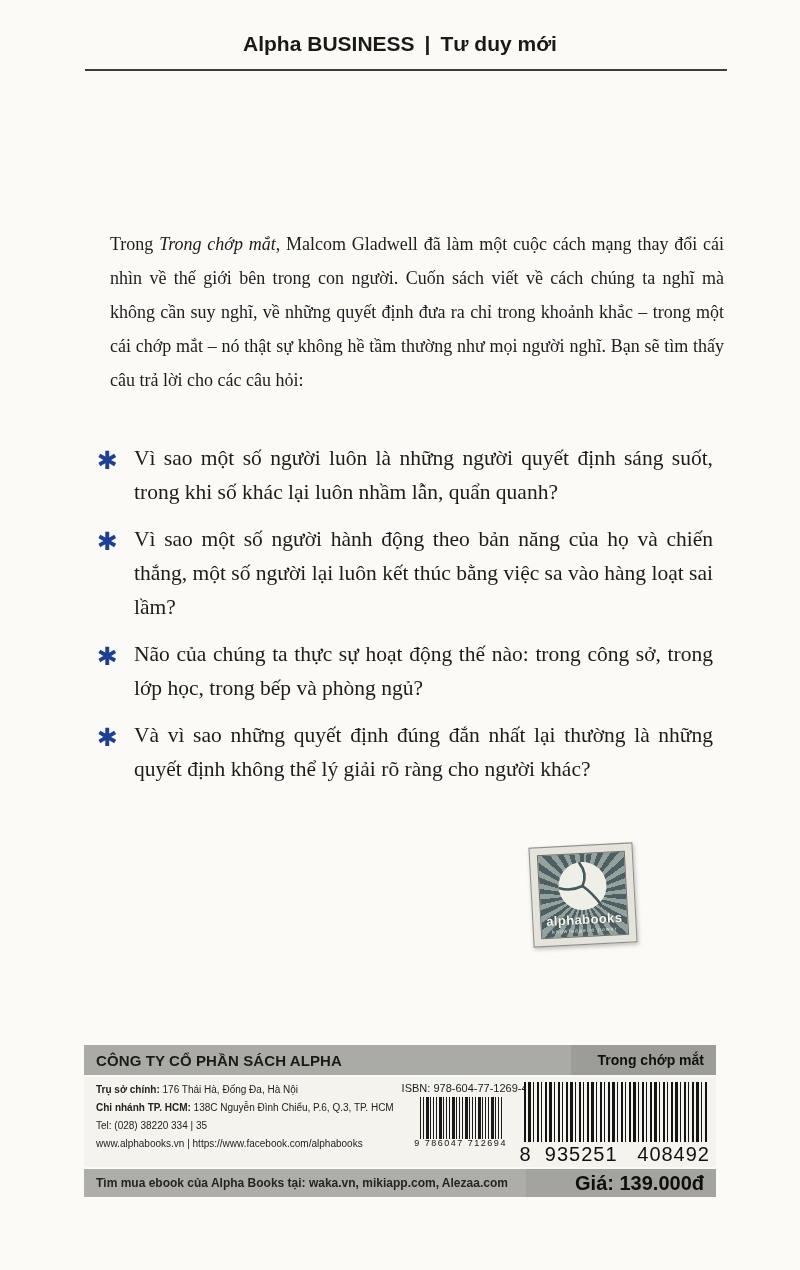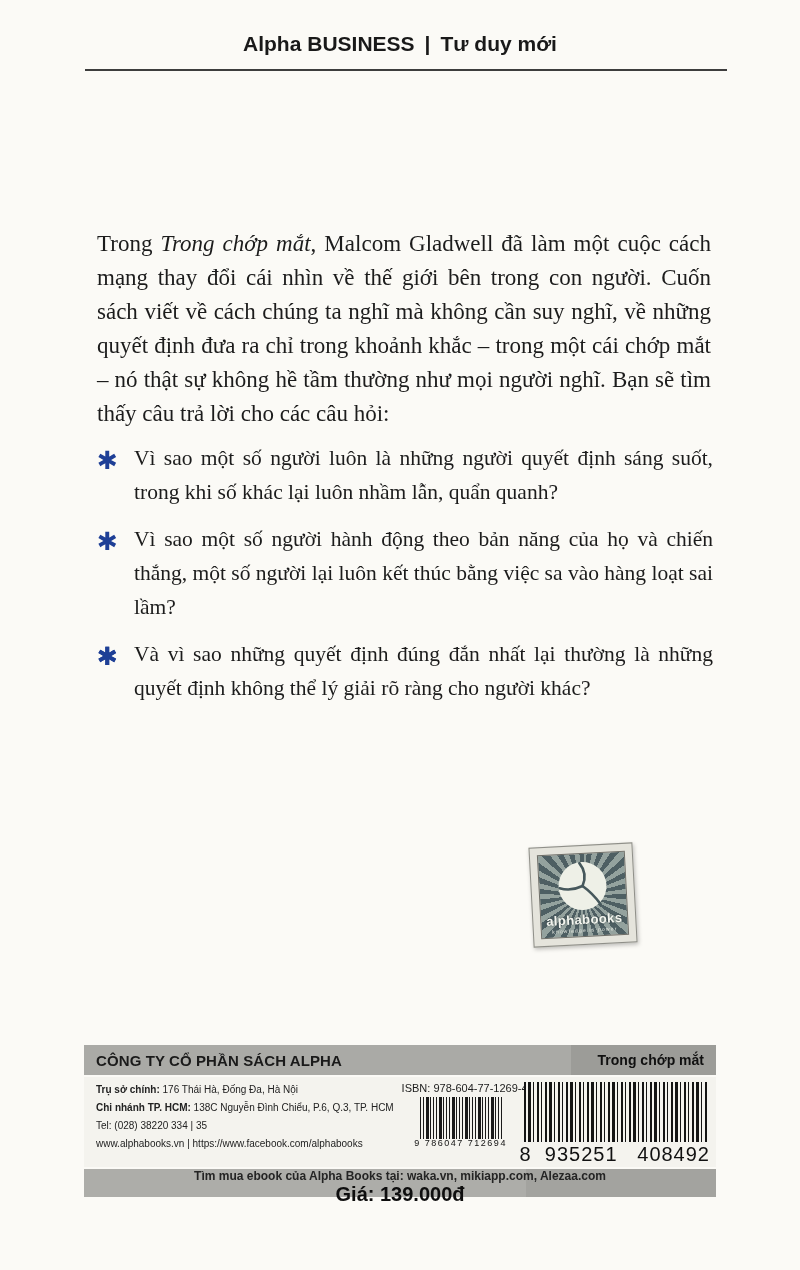--- a/index.html
+++ b/index.html
@@ -7,22 +7,22 @@
   .page{position:relative;width:800px;height:1270px;background:#fbfaf6;overflow:hidden;
         font-family:"Liberation Serif",serif;color:#1c1c1c;}
 
   
   .header{position:absolute;top:32px;left:0;right:0;text-align:center;
           font-family:"Liberation Sans",sans-serif;font-weight:bold;font-size:21px;color:#191919;}
   .header .sep{margin:0 10px;font-weight:bold;}
   .header-rule{position:absolute;top:69px;left:85px;width:642px;height:2px;background:#3d3d3d;}
 
   
-  .intro{position:absolute;top:227px;left:97px;width:614px;
-         font-size:23px;line-height:34px;text-align:justify;}
+  .intro{position:absolute;top:227px;left:110px;width:614px;
+         font-size:18px;line-height:34px;text-align:justify;}
   .intro i{font-style:italic;}
 
   
   .bullets{position:absolute;top:441px;left:97px;width:616px;list-style:none;margin:0;padding:0;}
   .bullets li{position:relative;padding-left:37px;margin-bottom:13px;
               font-size:21.5px;line-height:34px;text-align:justify;}
   .bullets .mark{position:absolute;left:0;top:3px;color:#1e3f96;
                  font-family:"DejaVu Sans",sans-serif;font-size:25px;font-weight:bold;}
 
   
@@ -58,21 +58,21 @@
       #f4f3ee 4px 6.5px,#1a1a1a 6.5px 9px,#f4f3ee 9px 10px,#1a1a1a 10px 11px,#f4f3ee 11px 13px);}
   .isbn-digits{font-size:9px;letter-spacing:1.5px;margin-top:-1px;white-space:pre;color:#111;}
   .ean-col{flex:1;}
   .ean-barcode{height:60px;margin:1px 2px 0 4px;
       background:repeating-linear-gradient(90deg,#141414 0 2px,#f4f3ee 2px 4px,#141414 4px 7px,
       #f4f3ee 7px 9px,#141414 9px 10px,#f4f3ee 10px 13px,#141414 13px 15px,#f4f3ee 15px 17px,
       #141414 17px 18px,#f4f3ee 18px 21px);}
   .ean-digits{font-size:20px;letter-spacing:1px;margin-top:1px;white-space:pre;color:#111;}
   .f-bottom{margin-top:2px;height:28px;
          background:linear-gradient(90deg,#adada9 0,#adada9 70%,#a3a39f 70%,#a3a39f 100%);
-         display:flex;justify-content:space-between;align-items:center;padding:0 12px;box-sizing:border-box;flex-direction:column;}
+         display:flex;justify-content:space-between;align-items:center;padding:0 12px;box-sizing:border-box;}
   .f-ebook{font-weight:bold;font-size:12px;color:#242424;}
   .f-price{font-weight:bold;font-size:20px;color:#0e0e0e;}
 </style>
 </head>
 <body>
 
 <div class="page">
 
   <div class="header">
     <span>Alpha BUSINESS</span><span class="sep">|</span><span>Tư duy mới</span>
@@ -85,20 +85,21 @@
     <li>
       <span class="mark">✱</span>
       <span>Vì sao một số người luôn là những người quyết định sáng suốt, trong khi số khác lại luôn nhầm lẫn, quẩn quanh?</span>
     </li>
     <li>
       <span class="mark">✱</span>
       <span>Vì sao một số người hành động theo bản năng của họ và chiến thắng, một số người lại luôn kết thúc bằng việc sa vào hàng loạt sai lầm?</span>
     </li>
     <li>
       <span class="mark">✱</span>
+      <span>Não của chúng ta thực sự hoạt động thế nào: trong công sở, trong lớp học, trong bếp và phòng ngủ?</span>
     </li>
     <li>
       <span class="mark">✱</span>
       <span>Và vì sao những quyết định đúng đắn nhất lại thường là những quyết định không thể lý giải rõ ràng cho người khác?</span>
     </li>
   </ul>
 
   <div class="stamp">
     <div class="stamp-inner">
       <svg class="stamp-globe" width="50" height="50" viewBox="0 0 50 50">

